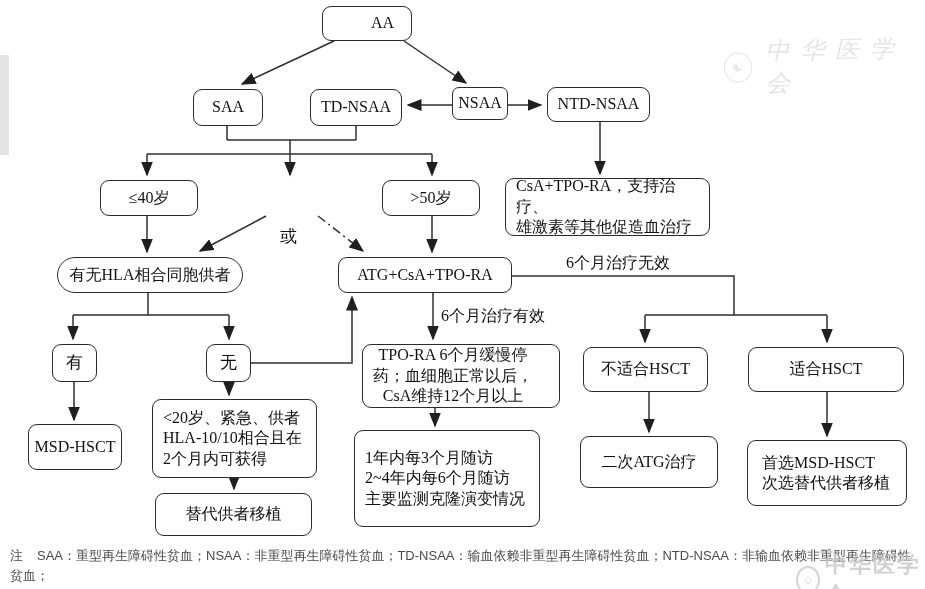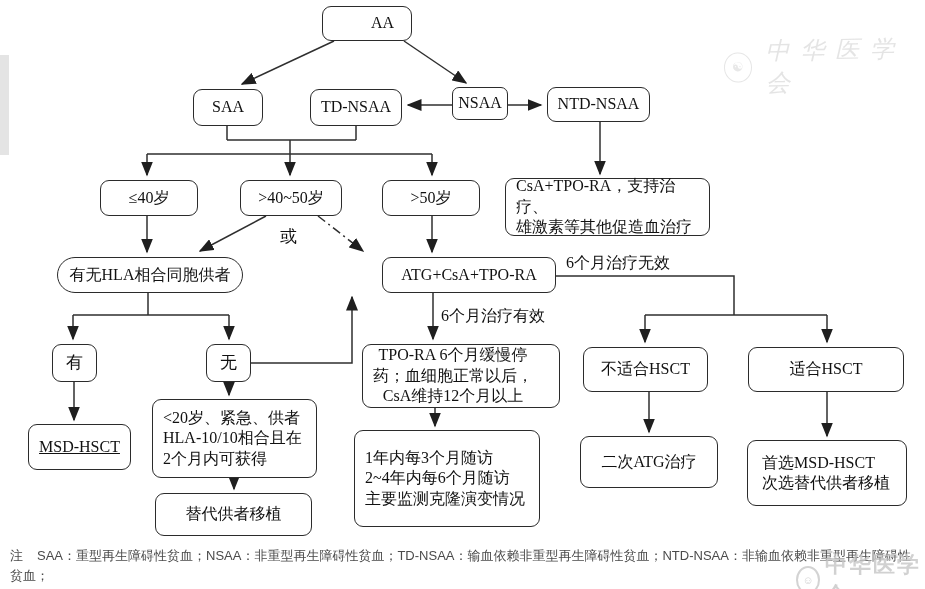--- a/index.html
+++ b/index.html
@@ -87,37 +87,36 @@
     </g>
   </svg>
 
   <div class="node" style="left:322px;top:6px;width:90px;height:35px;padding-left:36px;">AA</div>
   <div class="node" style="left:193px;top:89px;width:70px;height:37px;">SAA</div>
   <div class="node" style="left:310px;top:89px;width:92px;height:37px;">TD-NSAA</div>
   <div class="node" style="left:452px;top:87px;width:56px;height:33px;border-radius:7px;">NSAA</div>
   <div class="node" style="left:547px;top:87px;width:103px;height:35px;">NTD-NSAA</div>
 
   <div class="node" style="left:100px;top:180px;width:98px;height:36px;">≤40岁</div>
-  <div class="node" style="left:240px;top:180px;width:102px;height:36px;">&gt;40~50岁</div>
   <div class="node" style="left:382px;top:180px;width:98px;height:36px;">&gt;50岁</div>
   <div class="node left" style="left:505px;top:178px;width:205px;height:58px;">CsA+TPO-RA，支持治疗、
 雄激素等其他促造血治疗</div>
 
   <div class="node" style="left:57px;top:257px;width:186px;height:36px;border-radius:18px;">有无HLA相合同胞供者</div>
-  <div class="node" style="left:338px;top:257px;width:174px;height:36px;margin-left:44px;">ATG+CsA+TPO-RA</div>
+  <div class="node" style="left:338px;top:257px;width:174px;height:36px;">ATG+CsA+TPO-RA</div>
 
   <div class="node" style="left:52px;top:344px;width:45px;height:38px;font-size:17px;">有</div>
   <div class="node" style="left:206px;top:344px;width:45px;height:38px;font-size:17px;">无</div>
   <div class="node left" style="left:362px;top:344px;width:198px;height:64px;text-align:center;">TPO-RA 6个月缓慢停
 药；血细胞正常以后，
 CsA维持12个月以上</div>
   <div class="node" style="left:583px;top:347px;width:125px;height:45px;">不适合HSCT</div>
   <div class="node" style="left:748px;top:347px;width:156px;height:45px;">适合HSCT</div>
 
-  <div class="node" style="left:28px;top:424px;width:103px;height:46px;text-decoration:underline;">MSD-HSCT</div>
+  <div class="node" style="left:28px;top:424px;width:94px;height:46px;">MSD-HSCT</div>
   <div class="node left" style="left:152px;top:399px;width:165px;height:79px;">&lt;20岁、紧急、供者
 HLA-10/10相合且在
 2个月内可获得</div>
   <div class="node left" style="left:354px;top:430px;width:186px;height:97px;">1年内每3个月随访
 2~4年内每6个月随访
 主要监测克隆演变情况</div>
   <div class="node" style="left:155px;top:493px;width:157px;height:43px;">替代供者移植</div>
   <div class="node" style="left:580px;top:436px;width:138px;height:52px;">二次ATG治疗</div>
   <div class="node left" style="left:747px;top:440px;width:160px;height:66px;padding-left:14px;">首选MSD-HSCT
 次选替代供者移植</div>

